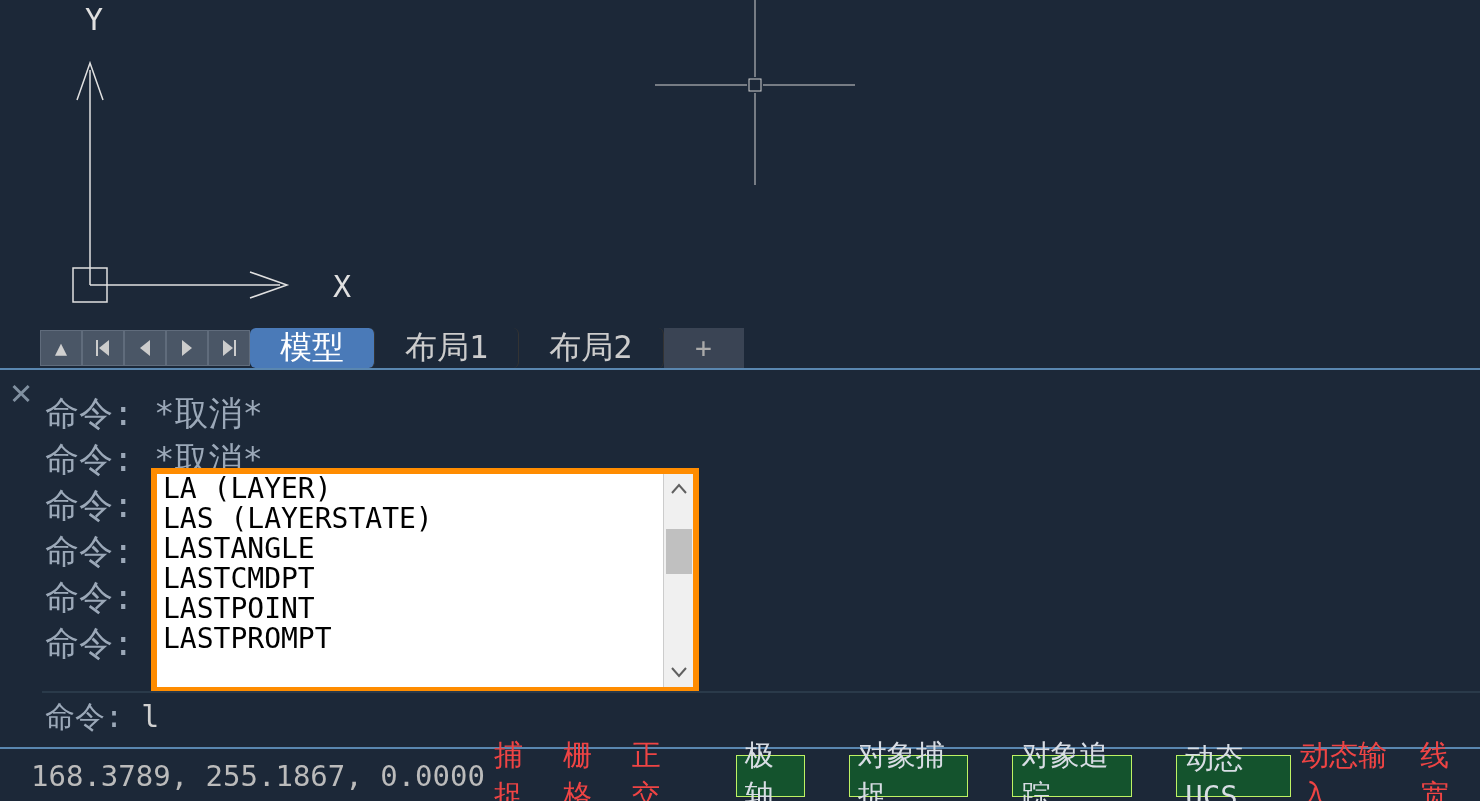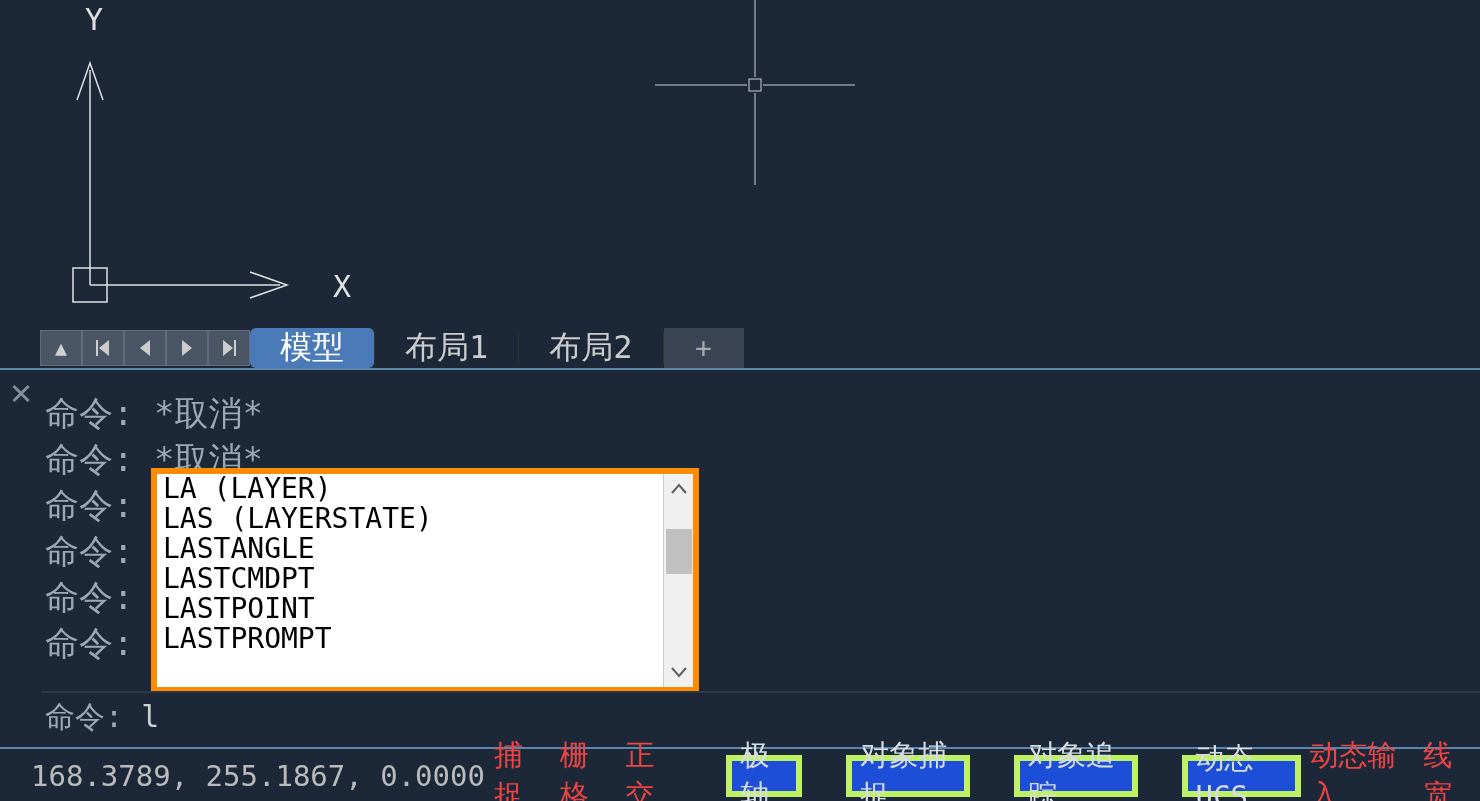--- a/index.html
+++ b/index.html
@@ -161,22 +161,22 @@
     }
     .status-spacer { flex: 1; }
     .status-btns { display: flex; height: 42px; align-items: stretch; }
     .status-btn {
       padding: 0 8px;
       display: flex; align-items: center;
       color: #ef4444;
       border: 1px solid transparent;
     }
     .status-btn.active {
-      border: 6px solid #bef264;
-      background: #1d4ed8;
+      border: 1px solid #bef264;
+      background: #14532d;
       color: #d8dde4;
       margin-left: 44px;
     }
   </style>
 </head>
 <body>
 
 <div class="viewport">
   <svg class="ucs-icon" width="300" height="310">
 

